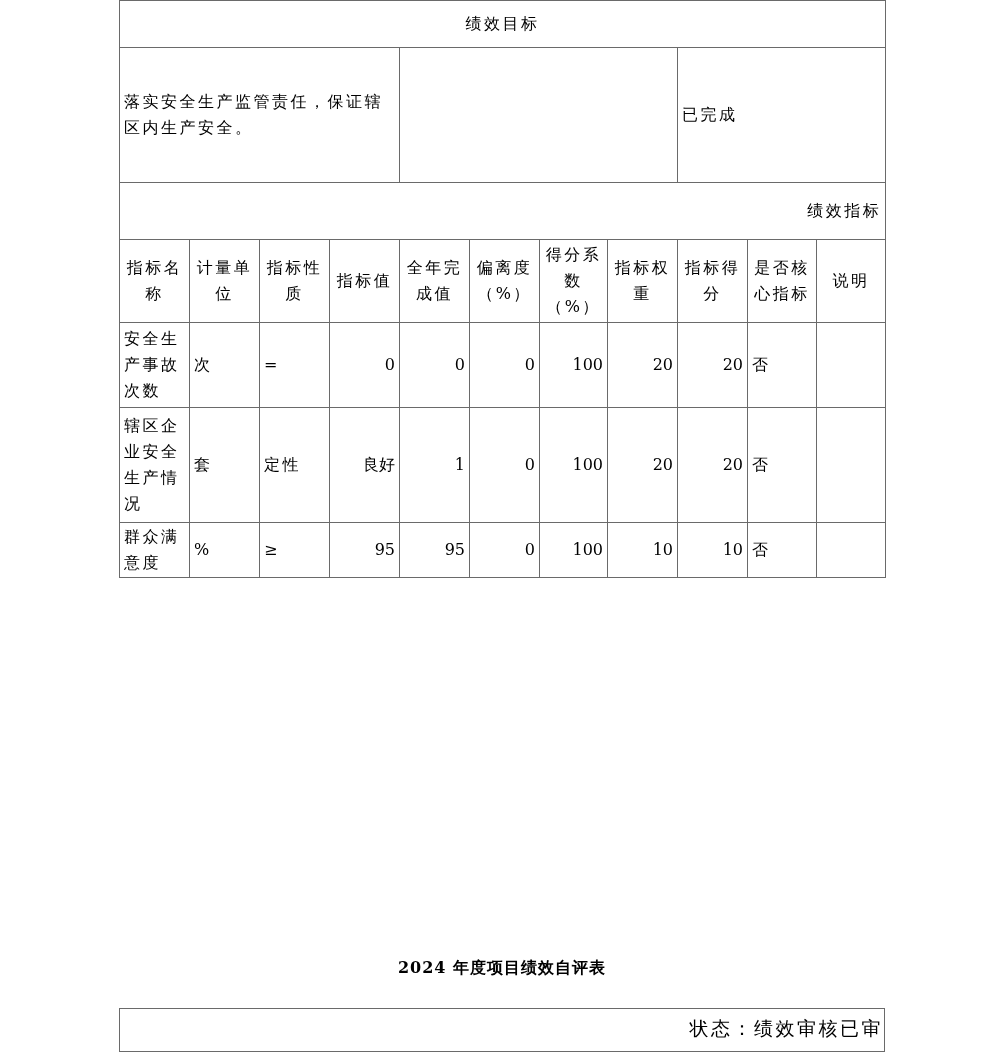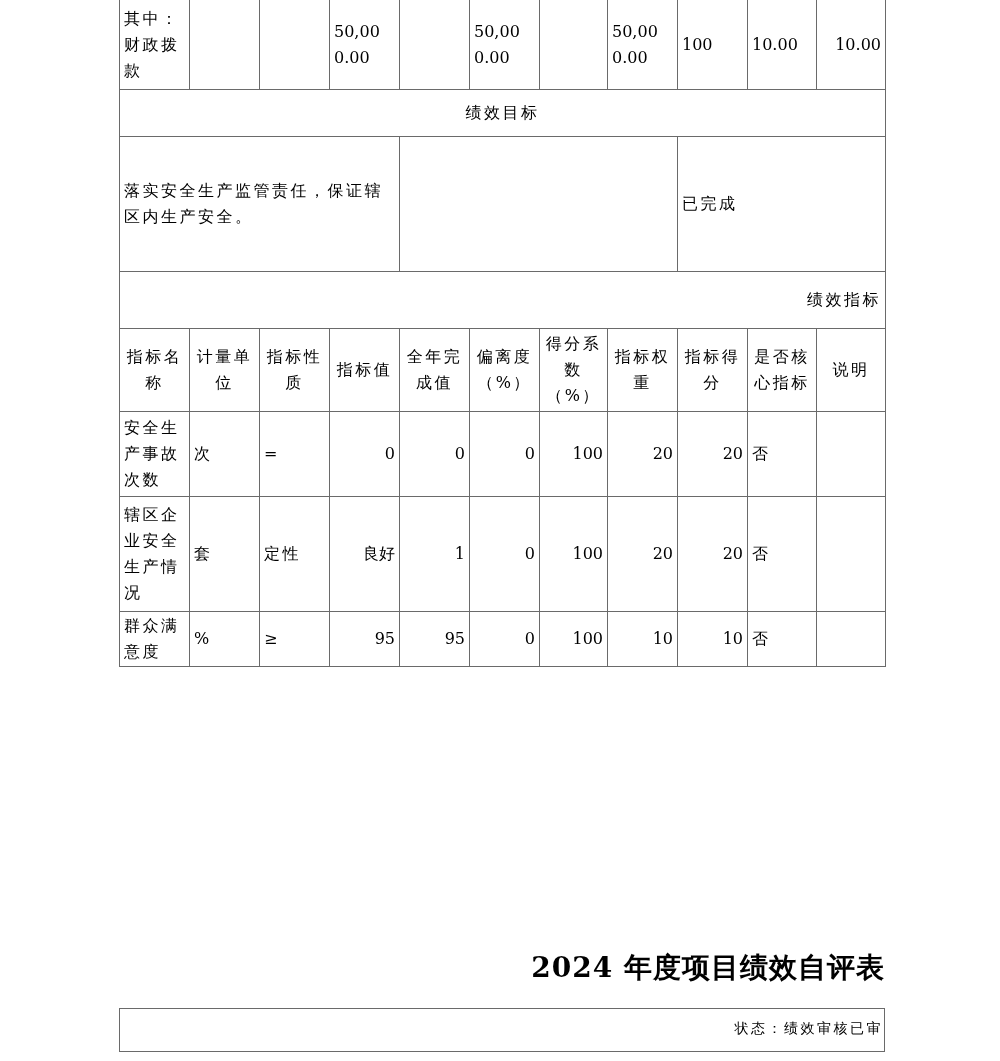--- a/index.html
+++ b/index.html
@@ -47,29 +47,29 @@
   tr.r5 td{height:134px;}
   tr.r6 td{height:56px;text-align:right;}
   tr.r7 td{height:82px;}
   tr.r8 td{height:84px;}
   tr.r9 td{height:54px;}
   tr.r10 td{height:114px;}
   tr.r11 td{height:54px;}
   tr.r12 td{height:54px;}
   .report-title{
     position:absolute;left:119px;top:944px;width:766px;height:48px;
-    text-align:right;font-size:28px;font-weight:bold;letter-spacing:1px;
+    text-align:center;font-size:16px;font-weight:bold;letter-spacing:1px;
     line-height:48px;
   }
   .status-box{
     position:absolute;left:119px;top:1008px;width:766px;height:44px;
     box-sizing:border-box;border:1px solid #6a6a6a;
     text-align:right;
     padding:9px 1px 0 0;
-    font-size:14px;letter-spacing:2.5px;line-height:20px;
+    font-size:19px;letter-spacing:2.5px;line-height:20px;
   }
 </style>
 </head>
 <body>
 
 <div class="page">
 
   <table class="grid">
     <colgroup>
       <col style="width:70px">
@@ -79,33 +79,20 @@
       <col style="width:70px">
         <col style="width:70px">
         <col style="width:68px">
         <col style="width:70px">
       <col style="width:70px">
         <col style="width:69px">
         <col style="width:69px">
     </colgroup>
 
     <tbody>
-        <tr class="r1 cut">
-      <td class="lbl">其中：财政拨款</td>
-      <td></td>
-      <td></td>
-      <td class="money">50,000.00</td>
-      <td></td>
-      <td class="money">50,000.00</td>
-      <td></td>
-      <td class="money">50,000.00</td>
-      <td class="numl">100</td>
-      <td class="numl">10.00</td>
-      <td class="num">10.00</td>
-    </tr>
 
     <tr class="r3">
       <td class="ctr" colspan="11">绩效目标</td>
     </tr>
     <tr class="r5">
       <td class="vtop" colspan="4">落实安全生产监管责任，保证辖区内生产安全。</td>
       <td class="vtop" colspan="4"></td>
       <td class="vtop" colspan="3">已完成</td>
     </tr>
 

